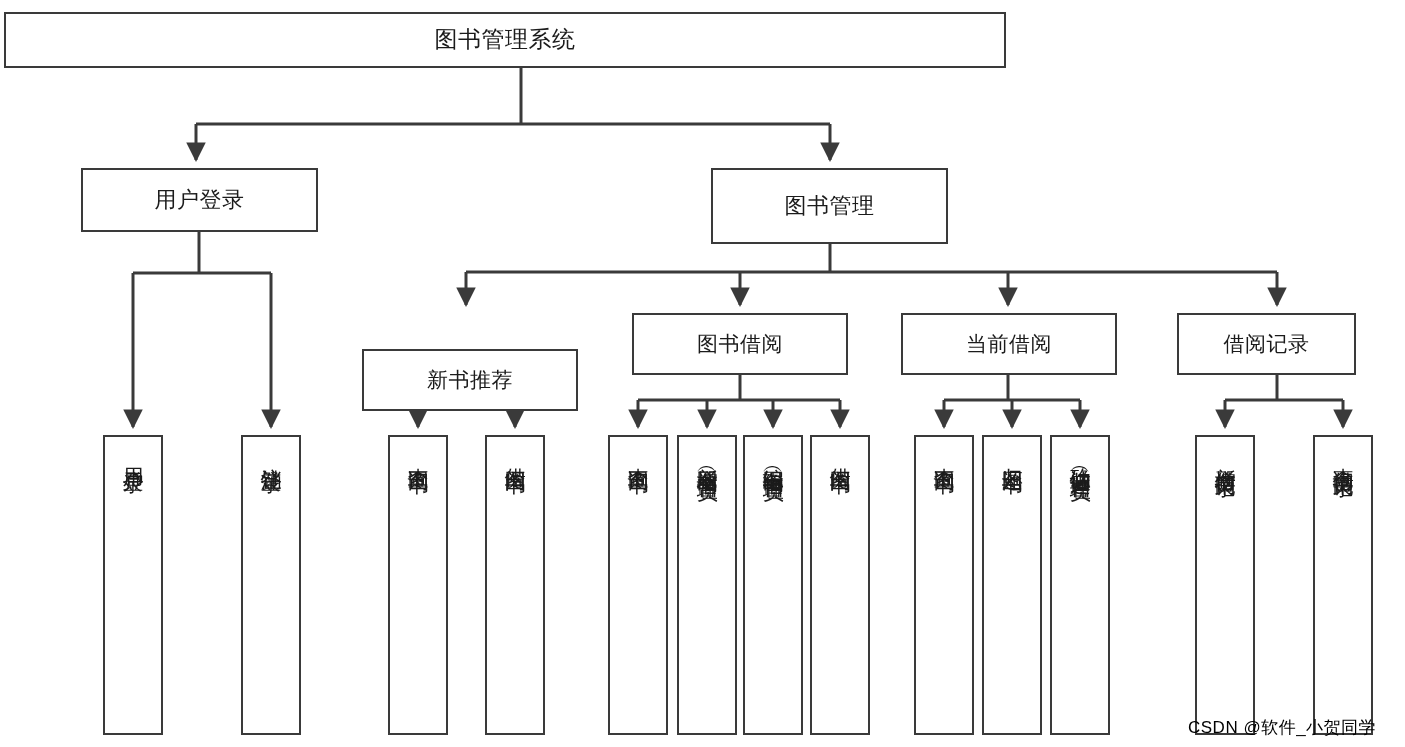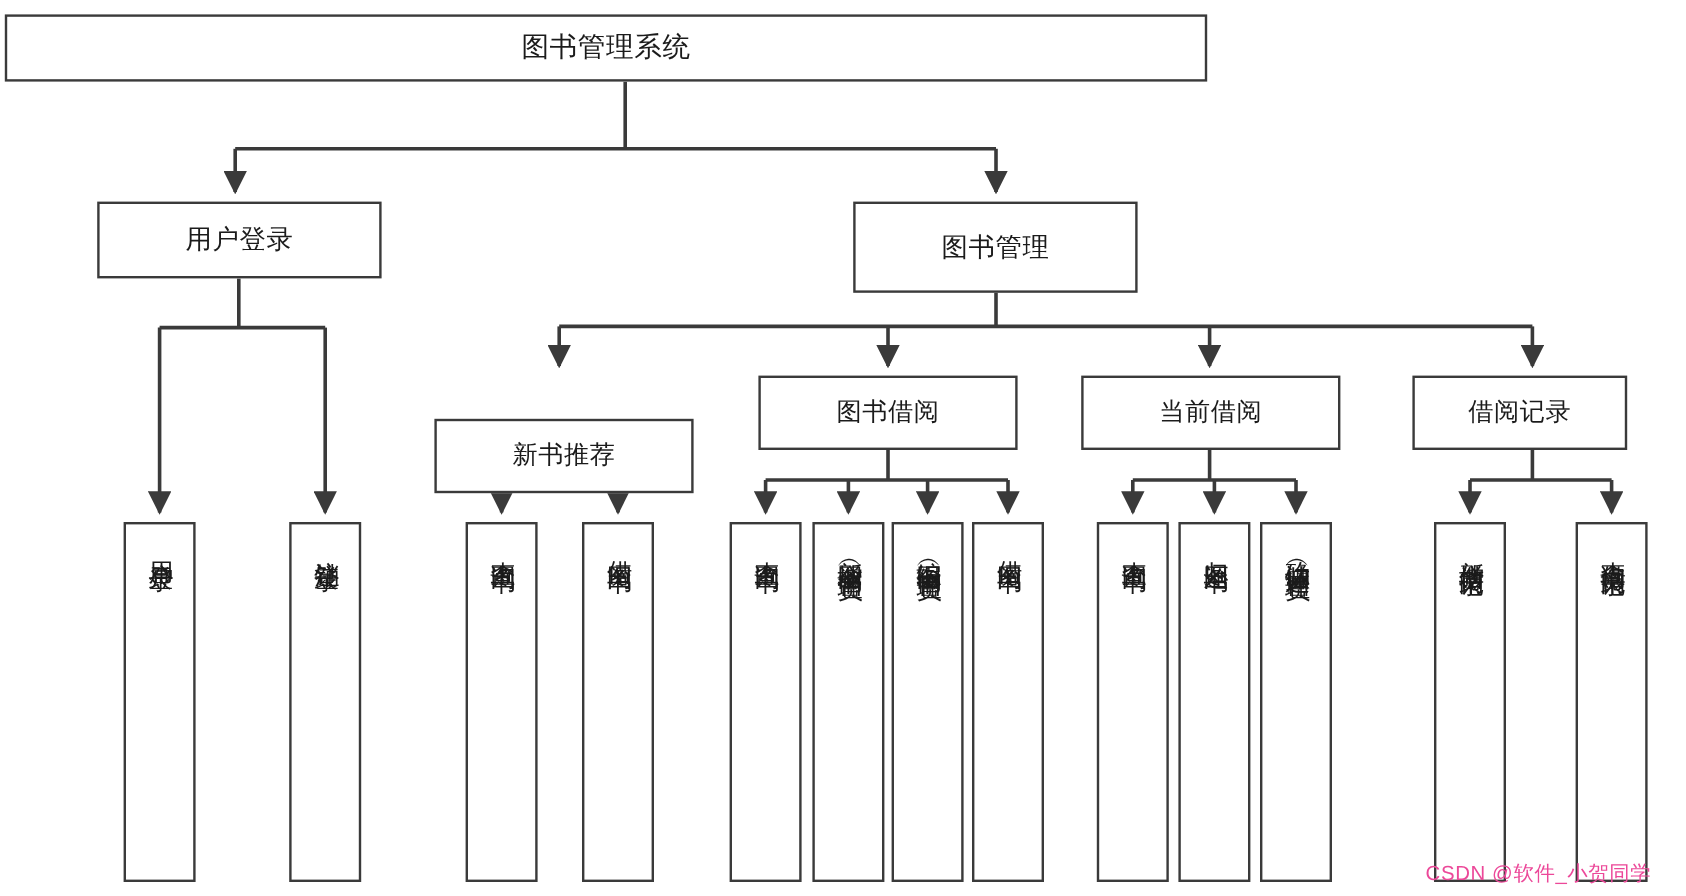--- a/index.html
+++ b/index.html
@@ -58,21 +58,21 @@
     line-height: 1.08;
     letter-spacing: 2px;
     white-space: normal;
     max-height: 274px;
   }
   #watermark {
     position: absolute;
     left: 1188px;
     top: 716px;
     font-size: 17px;
-    color: #ec4899;
+    color: #000000;
     white-space: nowrap;
     z-index: 3;
     letter-spacing: 0.5px;
   }
 </style>
 </head>
 <body>
 
 <div id="diagram-root">
 

